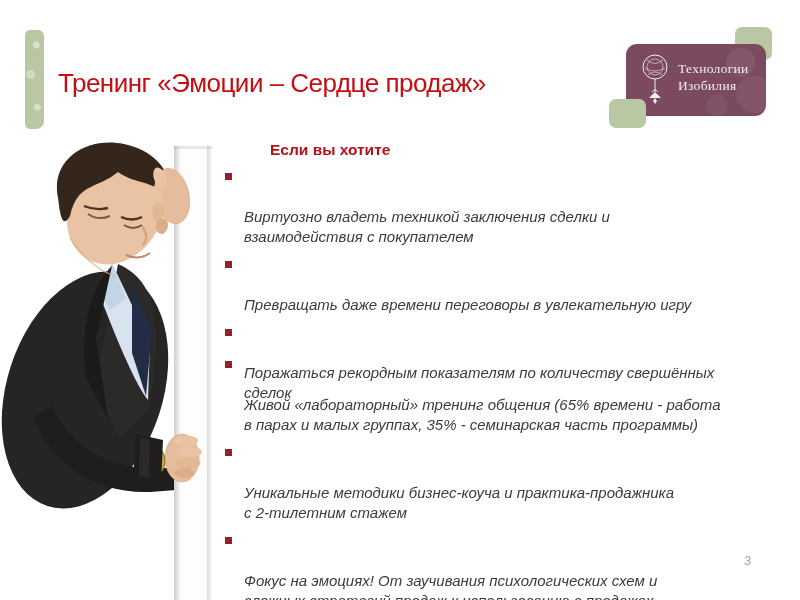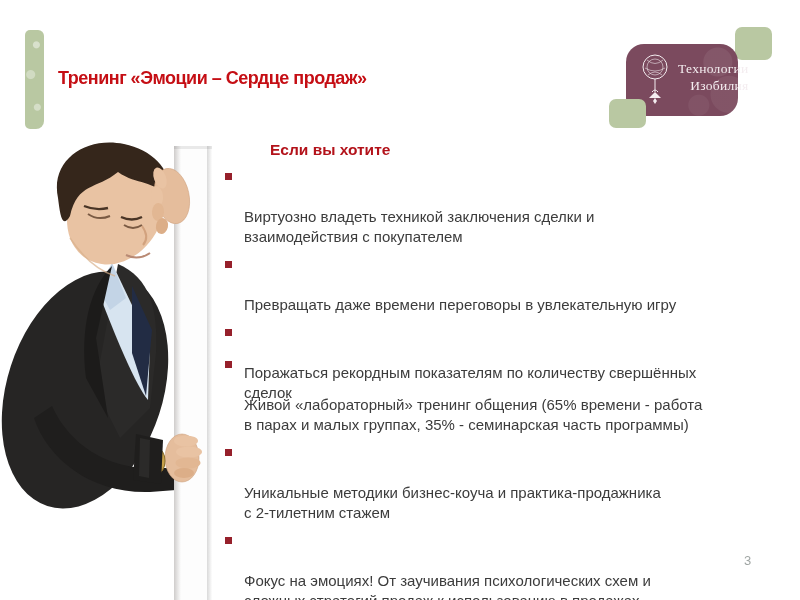--- a/index.html
+++ b/index.html
@@ -14,50 +14,50 @@
     background:
       radial-gradient(circle at 60% 15%, rgba(255,255,255,.45) 0 3px, rgba(255,255,255,0) 4px),
       radial-gradient(circle at 30% 45%, rgba(255,255,255,.35) 0 4px, rgba(255,255,255,0) 5px),
       radial-gradient(circle at 65% 78%, rgba(255,255,255,.4) 0 3px, rgba(255,255,255,0) 4px),
       #b9c8a2;
     border-radius:5px 6px 8px 5px;
   }
   
   .page-title {
     position:absolute; left:58px; top:68px; width:560px;
-    font-size:18px; font-weight:bold; color:#c50e14; letter-spacing:-0.5px;
+    font-size:26px; font-weight:normal; color:#c50e14; letter-spacing:-0.5px;
   }
   
   .green-sq { position:absolute; background:#b9c8a2; border-radius:7px; }
   .green-sq.a { left:735px; top:27px; width:37px; height:33px; }
   .green-sq.b { left:609px; top:99px; width:37px; height:29px; z-index:3; }
   .logo-box {
-    position:absolute; left:626px; top:44px; width:112px; height:72px;
+    position:absolute; left:626px; top:44px; width:140px; height:72px;
     background:
       radial-gradient(circle at 82% 25%, rgba(255,255,255,.07) 0 14px, rgba(255,255,255,0) 15px),
       radial-gradient(circle at 92% 70%, rgba(255,255,255,.06) 0 18px, rgba(255,255,255,0) 19px),
       radial-gradient(circle at 65% 85%, rgba(255,255,255,.05) 0 10px, rgba(255,255,255,0) 11px),
       #7b4a5e;
-    border-radius:18px; z-index:2;text-align:right;
+    border-radius:11px; z-index:2;
   }
   .logo-emblem { position:absolute; left:11px; top:8px; }
   .logo-name {
     position:absolute; left:52px; top:16px;
     font-family:"Liberation Serif", serif; color:#f4edf0;
     font-size:13.5px; line-height:17px; letter-spacing:0.3px;
   }
   
   .content { position:absolute; left:222px; width:526px; color:#3c3c3c; }
   .section-heading {
     font-size:15.5px; font-weight:bold; color:#b3121a;
     line-height:21px; white-space:pre-line;
   }
   .h-s1 { top:139px;margin-left:48px; }
   .h-s2 { top:303px; }
-  ul.bullets { list-style:none; margin:0; padding:0; position:absolute; left:222px; width:526px; }
+  ul.bullets { list-style:none; margin:0; padding:0; position:absolute; left:222px; width:526px;font-style:italic; }
   .l-s1 { top:167px; }
   .l-s2 { top:355px; }
   ul.bullets li {
     position:relative; padding-left:22px; margin-bottom:8px;
     font-size:15px; line-height:20px; color:#3c3c3c; white-space:pre-line;
   }
   .bullet-marker {
     position:absolute; left:3px; top:6px; width:7px; height:7px; background:#96202b;
   }
   

